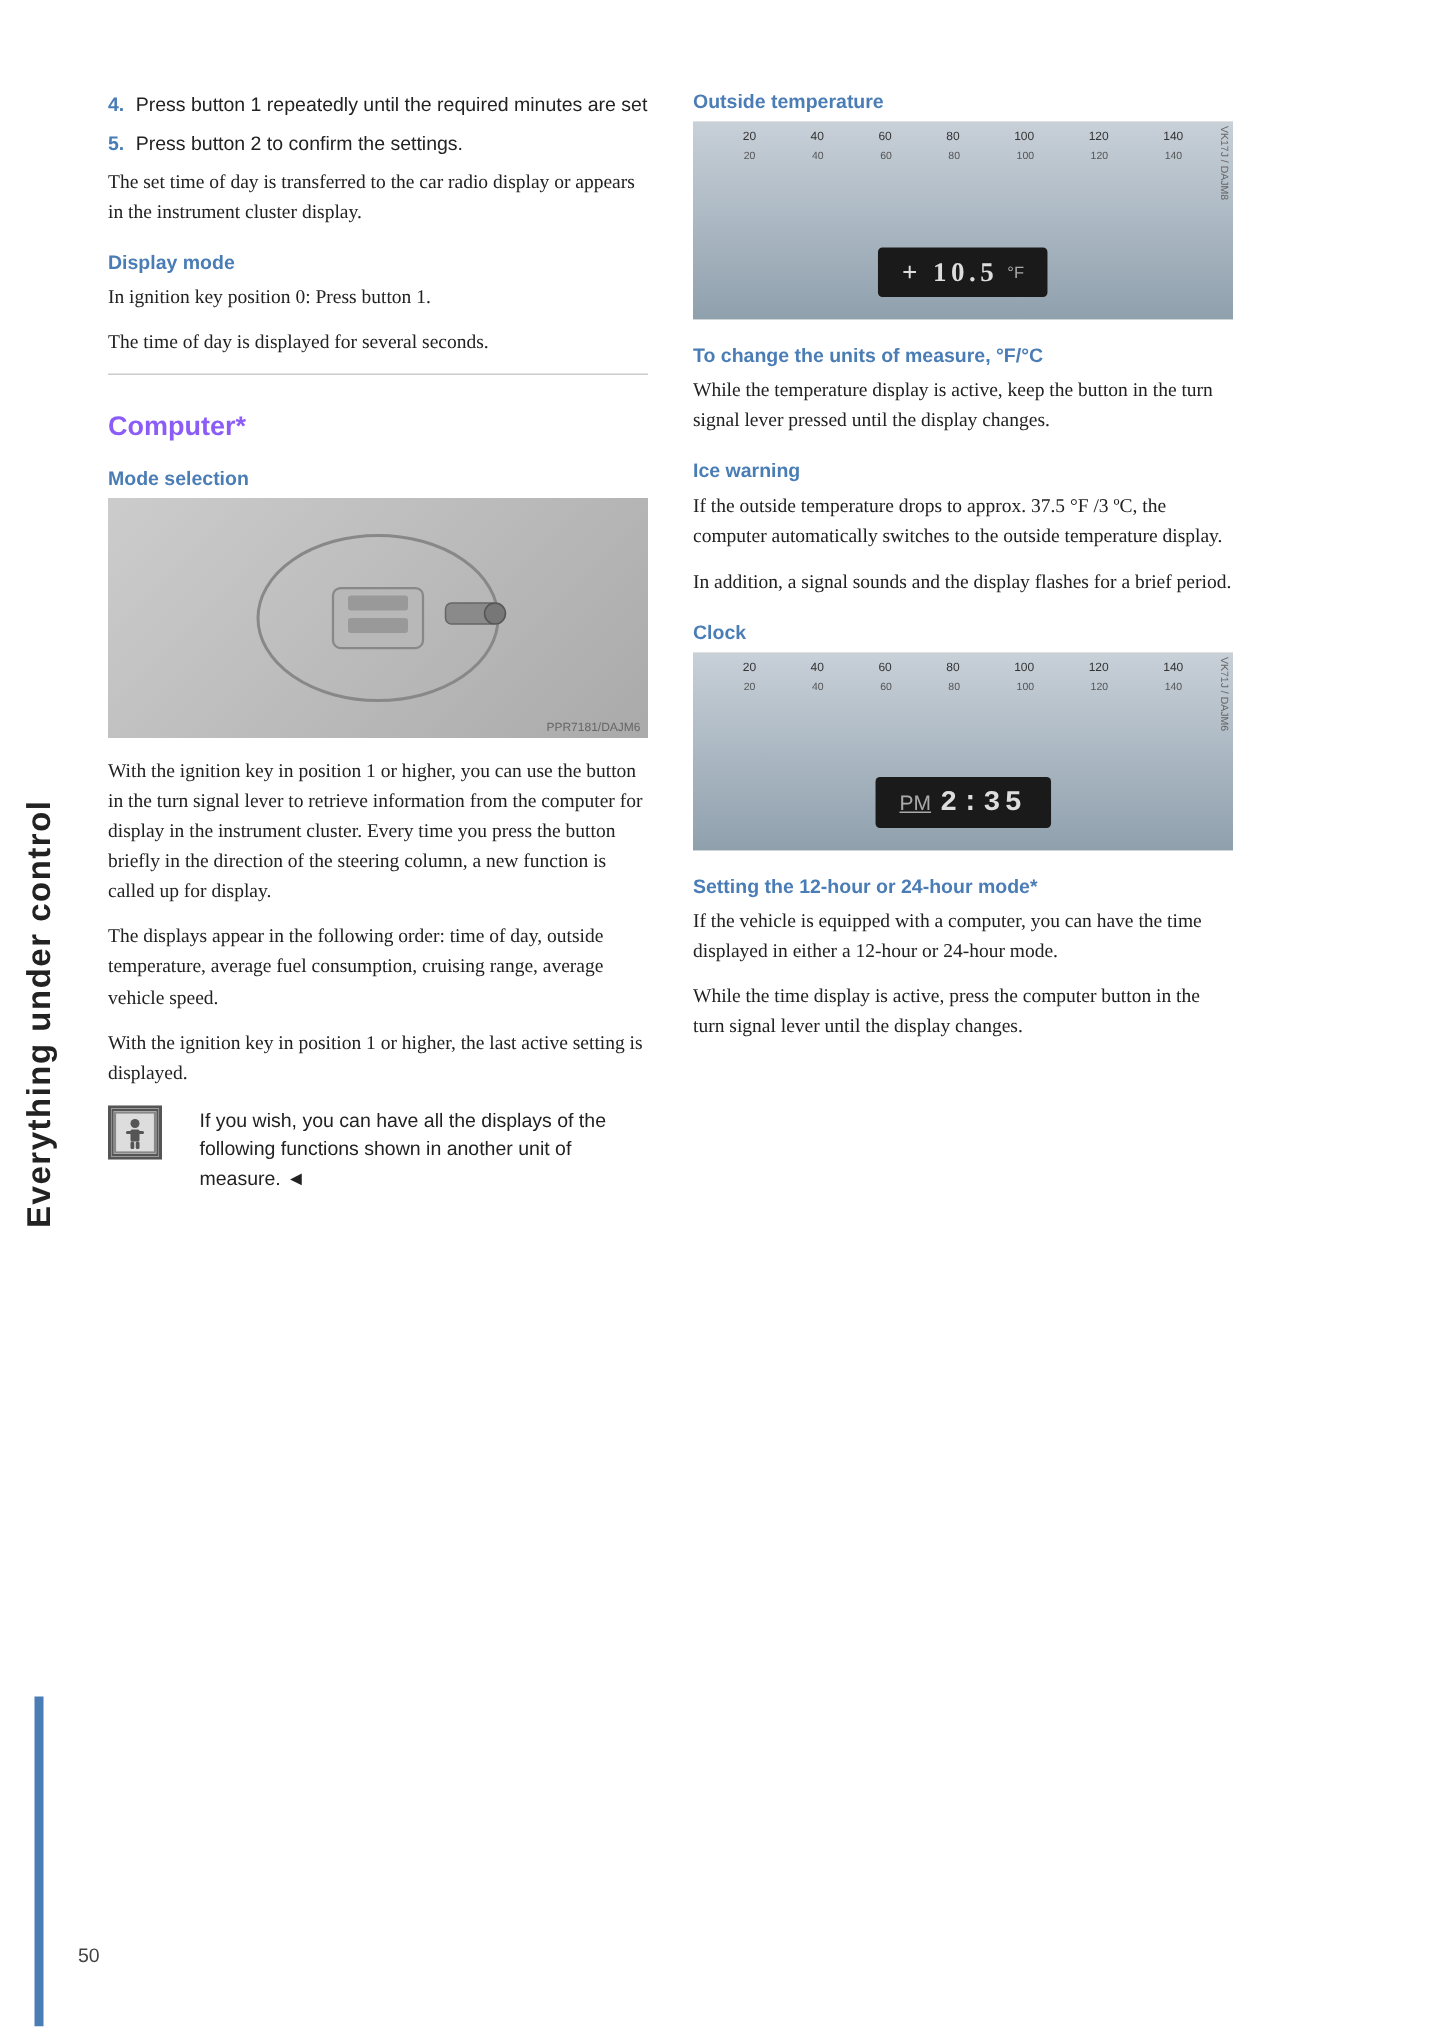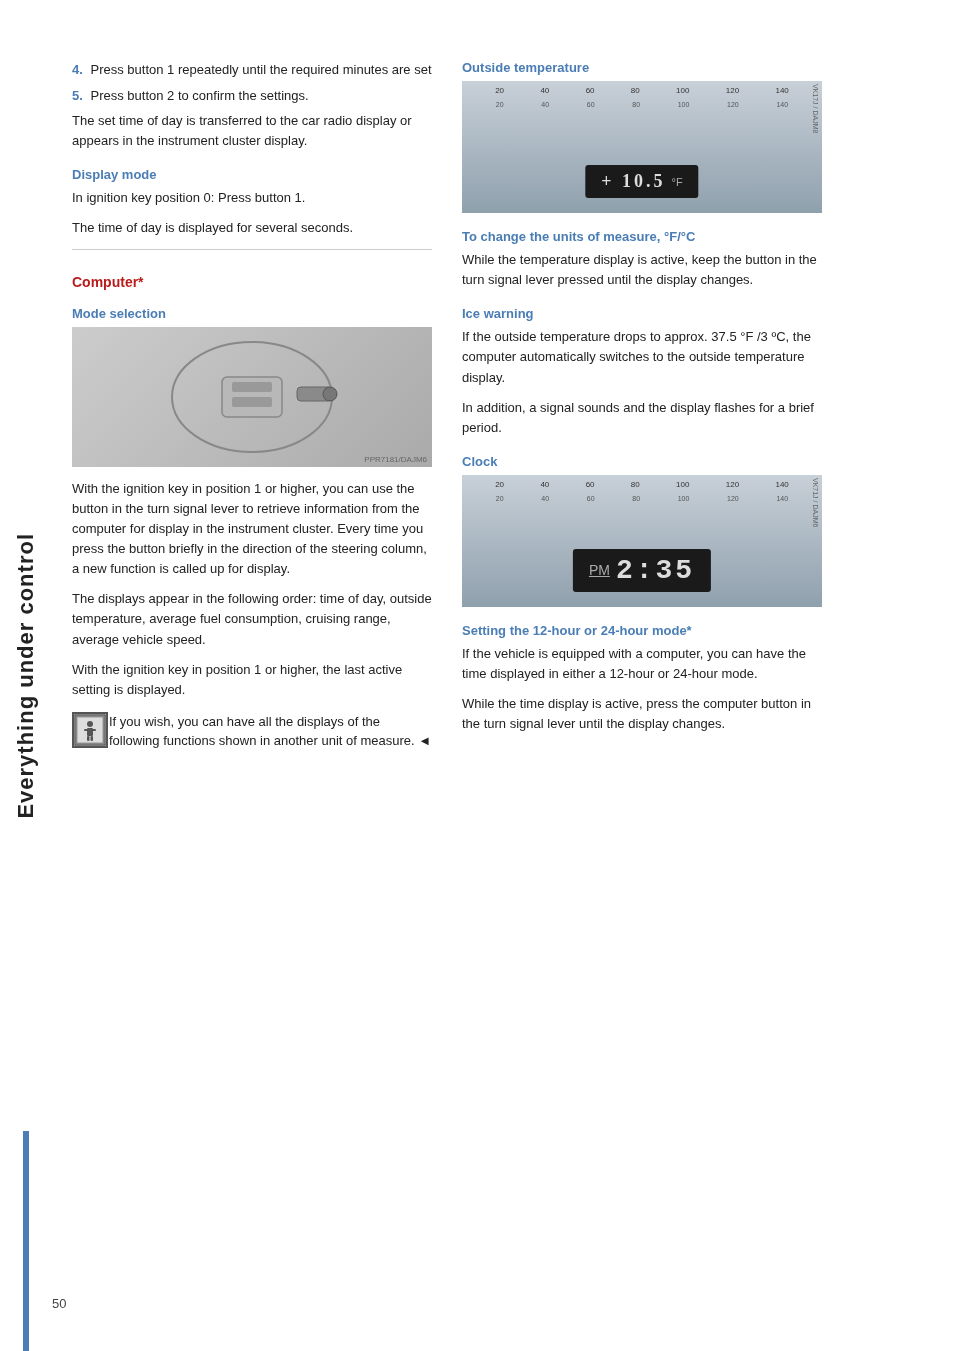--- a/index.html
+++ b/index.html
@@ -83,42 +83,43 @@
     }
 
     .step-text {
       display: inline;
     }
 
     .body-text {
       margin-bottom: 10px;
       line-height: 1.55;
       font-size: 13px;
+      font-family: Liberation Serif, serif;
     }
 
     .section-heading {
       color: #4a7db5;
       font-weight: bold;
       font-size: 13px;
       margin-top: 16px;
       margin-bottom: 6px;
     }
 
     .section-heading-large {
-      color: #b91c1c;
-      font-weight: bold;
-      font-size: 14px;
+      color: #8b5cf6;
+      font-weight: bold;
+      font-size: 18px;
       margin-top: 24px;
       margin-bottom: 10px;
     }
 
     
     .image-placeholder {
       width: 100%;
-      height: 140px;
+      height: 160px;
       background: #d8d8d8;
       margin-bottom: 12px;
       display: flex;
       align-items: center;
       justify-content: center;
       position: relative;
       overflow: hidden;
     }
 
     .image-placeholder-large {
@@ -130,21 +131,21 @@
       align-items: center;
       justify-content: center;
       position: relative;
       overflow: hidden;
     }
 
     
     .warning-note {
       display: flex;
       align-items: flex-start;
-      gap: 1px;
+      gap: 25px;
       margin: 12px 0;
     }
 
     .warning-icon {
       width: 36px;
       height: 36px;
       min-width: 36px;
       border: 2px solid #555;
       display: flex;
       align-items: center;
@@ -190,21 +191,21 @@
       background: #1a1a1a;
       border-radius: 3px;
       padding: 6px 16px;
       display: flex;
       align-items: center;
       gap: 6px;
     }
 
     .display-digits {
       color: #ddd;
-      font-size: 28px;
+      font-size: 19px;
       font-family: 'Courier New', monospace;
       font-weight: bold;
       letter-spacing: 3px;
     }
 
     .display-unit {
       color: #aaa;
       font-size: 11px;
     }
 

